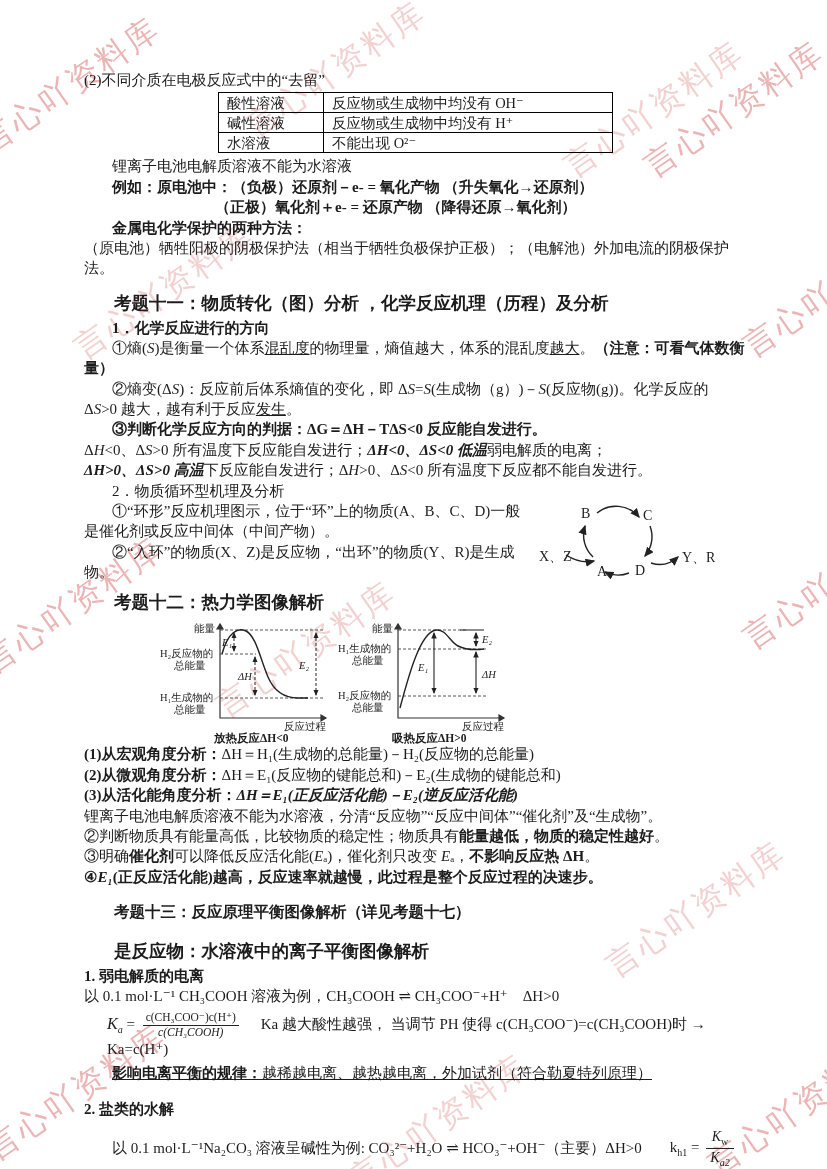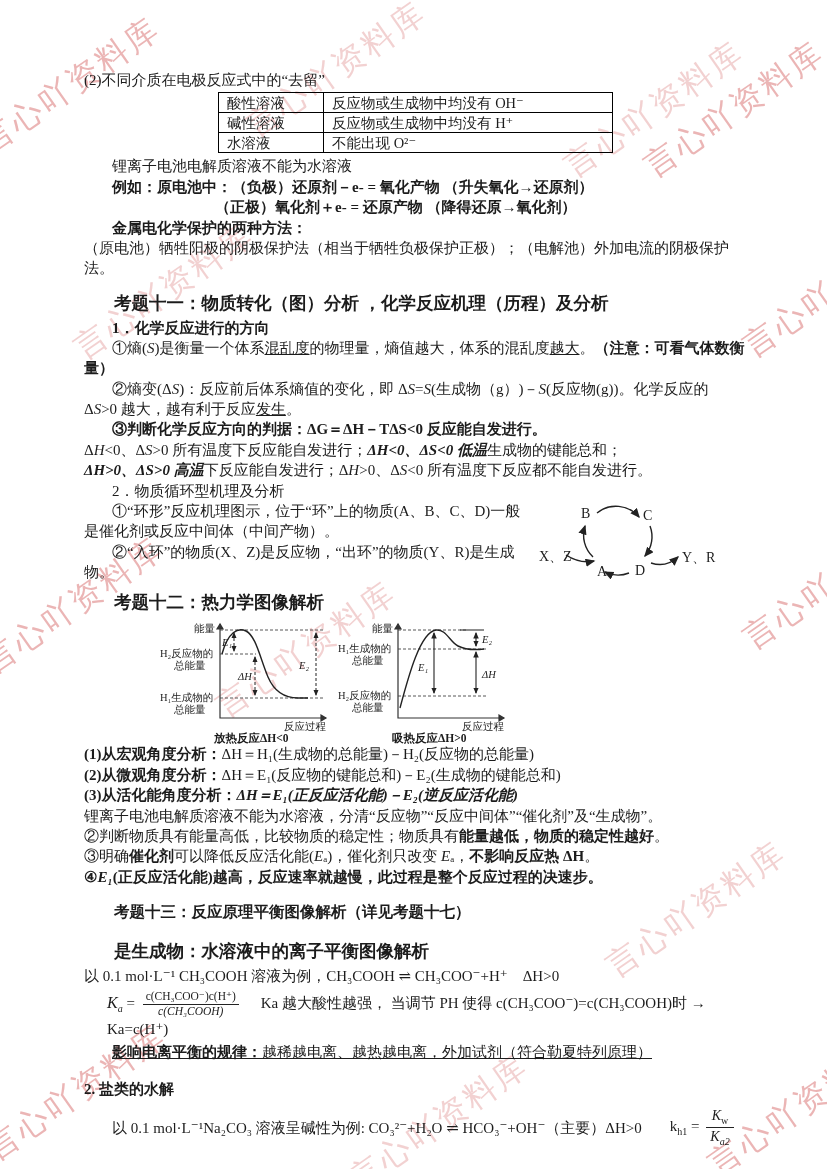--- a/index.html
+++ b/index.html
@@ -87,21 +87,21 @@
     <p class="ind b">例如：原电池中：（负极）还原剂－e- = 氧化产物 （升失氧化→还原剂）</p>
     <p class="ind2 b">（正极）氧化剂＋e- = 还原产物 （降得还原→氧化剂）</p>
     <p class="ind b">金属电化学保护的两种方法：</p>
     <p>（原电池）牺牲阳极的阴极保护法（相当于牺牲负极保护正极）；（电解池）外加电流的阴极保护法。</p>
 
     <p class="h-big">考题十一：物质转化（图）分析 ，化学反应机理（历程）及分析</p>
     <p class="ind b">1．化学反应进行的方向</p>
     <p class="ind"><span>①熵(</span><span class="i">S</span><span>)是衡量一个体系</span><span class="u">混乱度</span><span>的物理量，熵值越大，体系的混乱度</span><span class="u">越大</span><span>。</span><span class="b">（注意：可看气体数衡量）</span></p>
     <p class="ind"><span>②熵变(Δ</span><span class="i">S</span><span>)：反应前后体系熵值的变化，即 Δ</span><span class="i">S</span><span>=</span><span class="i">S</span><span>(生成物（g）)－</span><span class="i">S</span><span>(反应物(g))。化学反应的 Δ</span><span class="i">S</span><span>&gt;0 越大，越有利于反应</span><span class="u">发生</span><span>。</span></p>
     <p class="ind b">③判断化学反应方向的判据：ΔG＝ΔH－TΔS&lt;0 反应能自发进行。</p>
-    <p><span>Δ</span><span class="i">H</span><span>&lt;0、Δ</span><span class="i">S</span><span>&gt;0 所有温度下反应能自发进行；</span><span class="bi">ΔH&lt;0、ΔS&lt;0 低温</span><span>生成物的键能总和；</span></p>
+    <p><span>Δ</span><span class="i">H</span><span>&lt;0、Δ</span><span class="i">S</span><span>&gt;0 所有温度下反应能自发进行；</span><span class="bi">ΔH&lt;0、ΔS&lt;0 低温</span><span>弱电解质的电离；</span></p>
     <p><span class="bi">ΔH&gt;0、ΔS&gt;0 高温</span><span>下反应能自发进行；Δ</span><span class="i">H</span><span>&gt;0、Δ</span><span class="i">S</span><span>&lt;0 所有温度下反应都不能自发进行。</span></p>
     <p class="ind">2．物质循环型机理及分析</p>
 
     <div class="cycle-float">
       <svg width="178" height="96" viewBox="0 0 178 96">
         <defs>
           <marker id="ah" markerWidth="8" markerHeight="8" refX="6" refY="3" orient="auto">
             <path d="M0,0 L7,3 L0,6 Z" fill="#222"></path>
           </marker>
         </defs>
@@ -205,21 +205,22 @@
     <p><span class="b">(1)从宏观角度分析：</span><span>ΔH＝H₁(生成物的总能量)－H₂(反应物的总能量)</span></p>
     <p><span class="b">(2)从微观角度分析：</span><span>ΔH＝E₁(反应物的键能总和)－E₂(生成物的键能总和)</span></p>
     <p><span class="b">(3)从活化能角度分析：</span><span class="bi">ΔH＝E₁(正反应活化能)－E₂(逆反应活化能)</span></p>
     <p><span>锂离子电池电解质溶液不能为水溶液，分清“反应物”“反应中间体”“催化剂”及“生成物”。</span></p>
     <p><span>②判断物质具有能量高低，比较物质的稳定性；物质具有</span><span class="b">能量越低，物质的稳定性越好</span><span>。</span></p>
     <p><span>③明确</span><span class="b">催化剂</span><span>可以降低反应活化能(</span><span class="i">E</span><span>ₐ</span><span>)，催化剂只改变 </span><span class="i">E</span><span>ₐ</span><span>，</span><span class="b">不影响反应热 ΔH</span><span>。</span></p>
     <p><span class="b">④</span><span class="bi">E₁</span><span class="b">(正反应活化能)越高，反应速率就越慢，此过程是整个反应过程的决速步。</span></p>
 
     <p class="h-mid">考题十三：反应原理平衡图像解析（详见考题十七）</p>
 
-    <p class="h-big" style="margin-top:18px;">是生成物：水溶液中的离子平衡图像解析</p>
+    <p class="h-big" style="margin-top:18px;">是反应物：水溶液中的离子平衡图像解析</p>
+    <p class="b">1. 弱电解质的电离</p>
     <p>以 0.1 mol·L⁻¹ CH₃COOH 溶液为例，CH₃COOH ⇌ CH₃COO⁻+H⁺　ΔH&gt;0</p>
 
     <p class="ka-line">
       <span class="i" style="font-size:16px;">K</span><sub class="sm i">a</sub>
       <span>=</span>
       <span class="frac">
         <span class="fnum">c(CH₃COO⁻)c(H⁺)</span>
         <span class="fden i">c(CH₃COOH)</span>
       </span>
       <span style="margin-left:14px;">Ka 越大酸性越强， 当调节 PH 使得 c(CH₃COO⁻)=c(CH₃COOH)时 → Ka=c(H⁺)</span>

